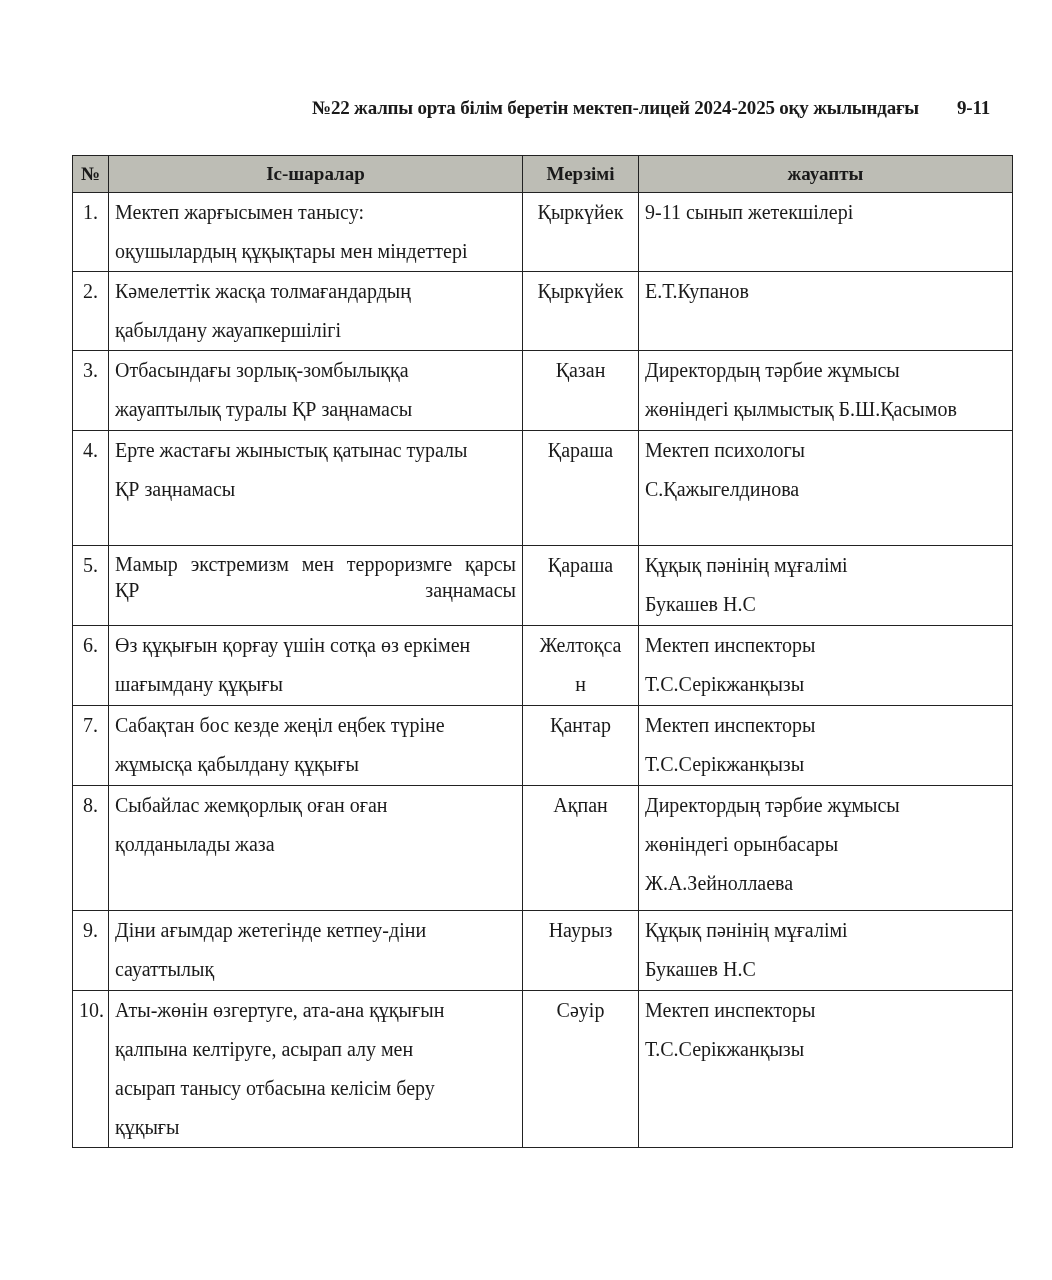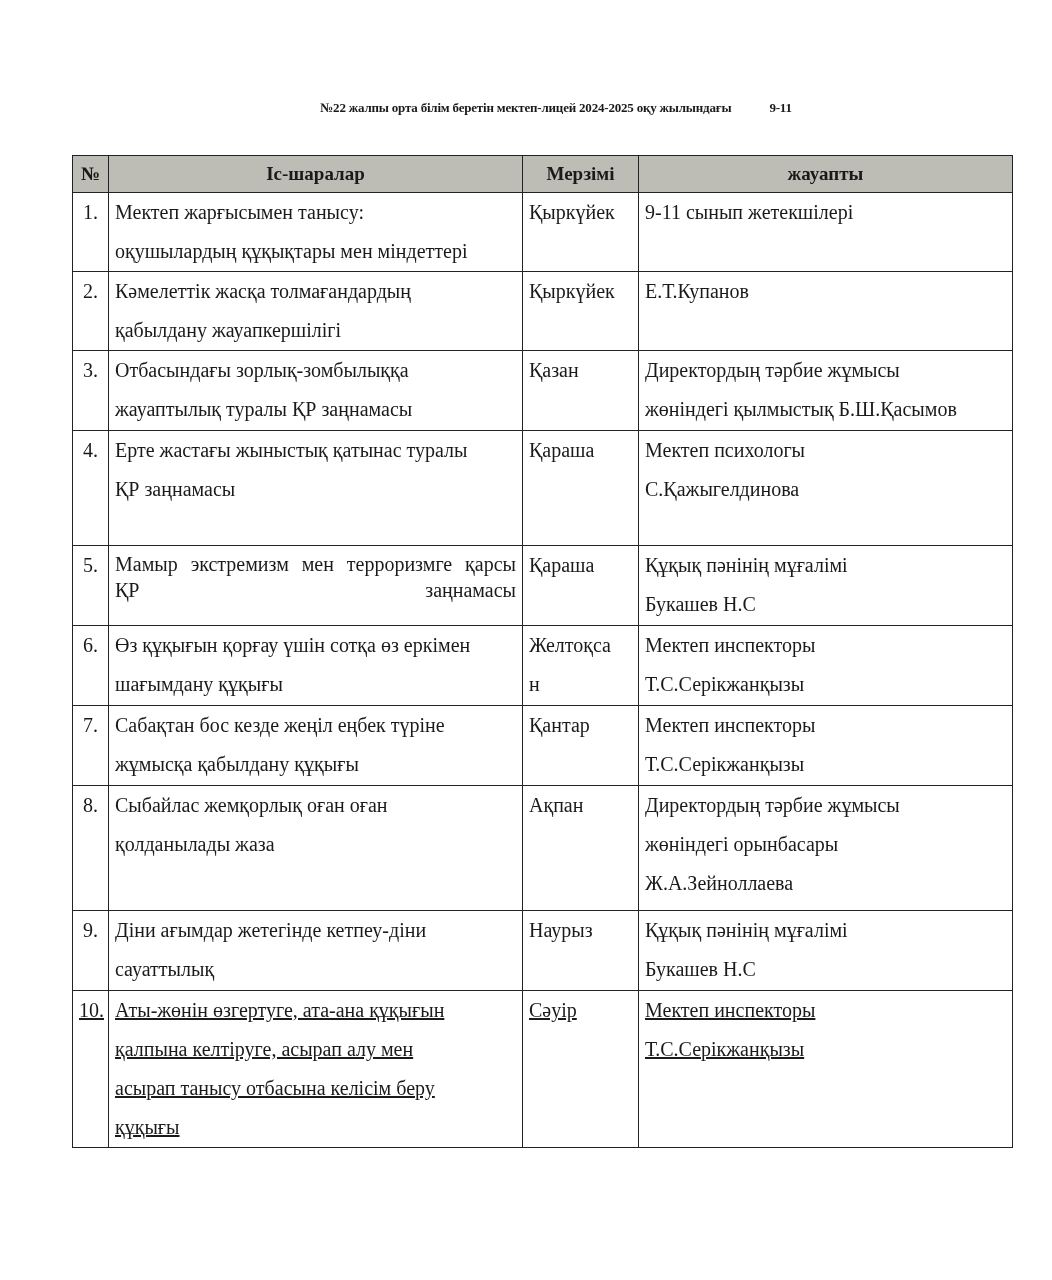--- a/index.html
+++ b/index.html
@@ -1,23 +1,23 @@
 <!DOCTYPE html>
 <html><head>
 <meta charset="utf-8">
 <style>
   html, body { margin: 0; padding: 0; background: #ffffff; }
   body {
     width: 1052px; height: 1280px; position: relative; overflow: hidden;
     font-family: "Liberation Serif", "DejaVu Serif", serif; color: #1a1a1a;
   }
   .title {
-    position: absolute; left: 136px; top: 94px; width: 830px;
-    font-weight: bold; font-size: 13px; line-height: 28px;
-    text-align: center; letter-spacing: -0.2px;
+    position: absolute; left: 160px; top: 94px; width: 830px;
+    font-weight: bold; font-size: 19px; line-height: 28px;
+    text-align: right; letter-spacing: -0.2px;
   }
   .title .line1 { display: block; padding-left: 10px; }
   .title .class-range { display: inline-block; margin-left: 38px; }
   .title .line2 { display: block; }
   table.plan {
     position: absolute; left: 72px; top: 155px; width: 940px;
     border-collapse: collapse; table-layout: fixed;
     font-size: 20px; line-height: 39px;
   }
   table.plan th, table.plan td {
@@ -25,21 +25,21 @@
   }
   table.plan thead th {
     background: #bdbdb5; font-weight: bold; font-size: 19px; line-height: 36px;
     text-align: center;
   }
   col.c-num { width: 36px; }
   col.c-act { width: 414px; }
   col.c-term { width: 116px; }
   col.c-resp { width: 374px; }
   td.num { text-align: center; padding: 0 2px; }
-  td.term { text-align: left; padding: 0 2px; }
+  td.term { text-align: center; padding: 0 2px; }
   td.act, td.resp { text-align: left; margin-left: 20px; }
   td .line { display: block; }
   td.act.justify .line { text-align: justify; text-align-last: justify; }
   td.act.tight { line-height: 26px; padding-top: 5px; }
 </style>
 </head>
 <body>
 
 <div class="title">
   <span class="line1"><span>№22 жалпы орта білім беретін мектеп-лицей 2024-2025 оқу жылындағы</span><span class="class-range">9-11</span></span>
@@ -180,21 +180,21 @@
           <span class="line">сауаттылық</span>
         </td>
         <td class="term">
           <span class="line">Наурыз</span>
         </td>
         <td class="resp">
           <span class="line">Құқық пәнінің мұғалімі</span>
           <span class="line">Букашев Н.С</span>
         </td>
       </tr>
-      <tr style="height: 133px; text-decoration: underline;">
+      <tr style="height: 133px;">
         <td class="num">10.</td>
         <td class="act">
           <span class="line">Аты-жөнін өзгертуге, ата-ана құқығын</span>
           <span class="line">қалпына келтіруге, асырап алу мен</span>
           <span class="line">асырап танысу отбасына келісім беру</span>
           <span class="line">құқығы</span>
         </td>
         <td class="term">
           <span class="line">Сәуір</span>
         </td>

